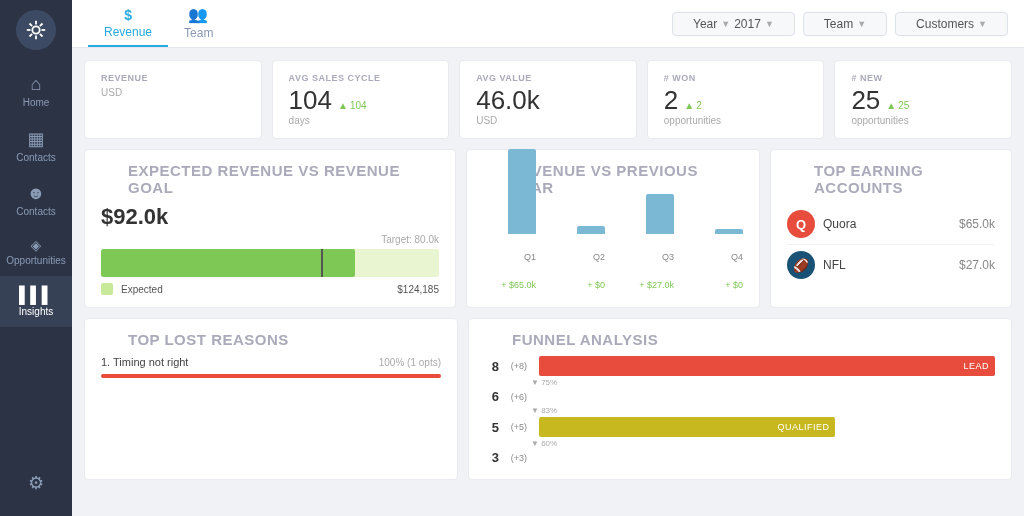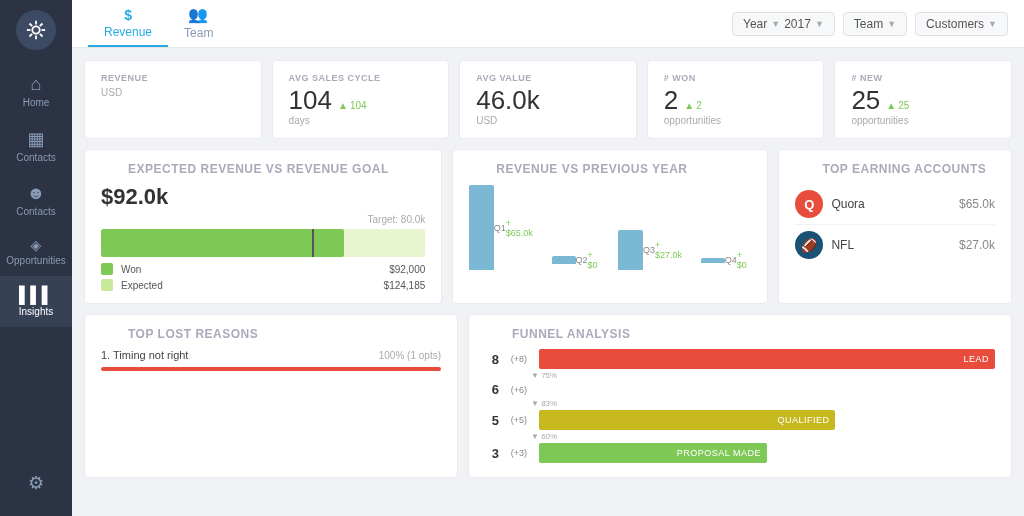--- a/index.html
+++ b/index.html
@@ -56,21 +56,21 @@
     }
     .topnav-tab.active { color: #27aadf; border-bottom-color: #27aadf; }
     .topnav-tab .tab-icon { font-size: 16px; margin-bottom: 2px; }
     .topnav-filters {
       margin-left: auto; display: flex; align-items: center; gap: 8px;
     }
     .filter-select {
       display: flex; align-items: center; gap: 4px;
       font-size: 12px; color: #555; cursor: pointer;
       background: #f7f8fa; border: 1px solid #dde1e8;
-      border-radius: 4px; padding: 4px 10px;
+      border-radius: 4px; padding: 4px 20px;
     }
     .filter-select .arrow { font-size: 9px; color: #aaa; }
 
     
     .dashboard { flex: 1; overflow-y: auto; padding: 12px; display: flex; flex-direction: column; gap: 10px; }
 
     
     .kpi-row { display: flex; gap: 10px; }
     .kpi-card {
       background: #fff; border-radius: 4px; padding: 12px 16px;
@@ -86,34 +86,34 @@
     
     .mid-row { display: flex; gap: 10px; flex: 0 0 auto; }
 
     
     .chart-card {
       background: #fff; border-radius: 4px; padding: 12px 16px;
       border: 1px solid #e8eaef; flex: 1;
     }
     .chart-card-wide { flex: 1.3; }
     .chart-card-narrow { flex: 0.8; }
-    .card-title { font-size: 12px; font-weight: 700; color: #aab; text-transform: uppercase; letter-spacing: 0.5px; margin-bottom: 8px; padding-left: 27px; }
+    .card-title { font-size: 15px; font-weight: 700; color: #aab; text-transform: uppercase; letter-spacing: 0.5px; margin-bottom: 8px; padding-left: 27px; }
 
     
     .rev-amount { font-size: 22px; font-weight: 600; color: #333; margin-bottom: 4px; }
     .target-label { font-size: 10px; color: #aaa; text-align: right; margin-bottom: 4px; }
     .goal-bar-container { position: relative; height: 28px; background: #e8f5d0; border-radius: 2px; overflow: hidden; margin-bottom: 6px; }
     .goal-bar-won { height: 100%; background: #7ec855; border-radius: 2px; }
     .goal-bar-marker { position: absolute; top: 0; bottom: 0; width: 2px; background: #555; }
     .legend-row { display: flex; align-items: center; gap: 8px; font-size: 10px; color: #555; margin-top: 4px; }
     .legend-box { width: 12px; height: 12px; border-radius: 2px; flex-shrink: 0; }
 
     
     .bar-chart-area { display: flex; align-items: flex-end; gap: 16px; height: 90px; padding-bottom: 4px; }
-    .bar-col { display: flex; flex-direction: row; align-items: center; gap: 0; flex: 1; }
+    .bar-col { display: flex; flex-direction: column; align-items: flex-end; gap: 18px; flex: 1; }
     .bar { width: 28px; border-radius: 2px 2px 0 0; }
     .bar-label { font-size: 9px; color: #888; }
     .bar-sublabel { font-size: 9px; color: #7ec855; }
 
     
     .account-row { display: flex; align-items: center; gap: 8px; padding: 6px 0; border-bottom: 1px solid #f0f2f5; }
     .account-row:last-child { border-bottom: none; }
     .account-logo { width: 28px; height: 28px; border-radius: 50%; display: flex; align-items: center; justify-content: center; font-size: 13px; font-weight: 700; flex-shrink: 0; }
     .account-name { flex: 1; font-size: 12px; color: #444; }
     .account-value { font-size: 12px; color: #888; }
@@ -254,25 +254,20 @@
 
       <div class="chart-card chart-card-wide">
         <div class="card-title">EXPECTED REVENUE VS REVENUE GOAL</div>
         <div class="rev-amount">$92.0k</div>
         <div class="target-label">Target: 80.0k</div>
         <div class="goal-bar-container">
           <div class="goal-bar-won" style="width:75%;"></div>
           <div class="goal-bar-marker" style="left:65%;"></div>
         </div>
         <div class="legend-row">
-          <div class="legend-box" style="background:#7ec855;"></div>
-          <span>Won</span>
-          <span style="margin-left:auto;">$92,000</span>
-        </div>
-        <div class="legend-row">
           <div class="legend-box" style="background:#c8e89a;"></div>
           <span>Expected</span>
           <span style="margin-left:auto;">$124,185</span>
         </div>
       </div>
 
       <div class="chart-card">
         <div class="card-title">REVENUE VS PREVIOUS YEAR</div>
         <div class="bar-chart-area" id="bar-chart-area">
             <div class="bar-col">
@@ -361,25 +356,20 @@
             <span class="funnel-bar-label">QUALIFIED</span>
           </div>
         </div>
       </div>
       <div class="funnel-arrow">▼ 60%</div>
     </div>
             <div>
       <div class="funnel-row">
         <span class="funnel-num">3</span>
         <span class="funnel-delta">(+3)</span>
-        <div class="funnel-bar-wrap">
-          <div class="funnel-bar" style="width:50%;background:#7ec855;">
-            <span class="funnel-bar-label">PROPOSAL MADE</span>
-          </div>
-        </div>
       </div>
 
     </div>
           </div>
       </div>
     </div>
 
   </div>
 </div>
 

